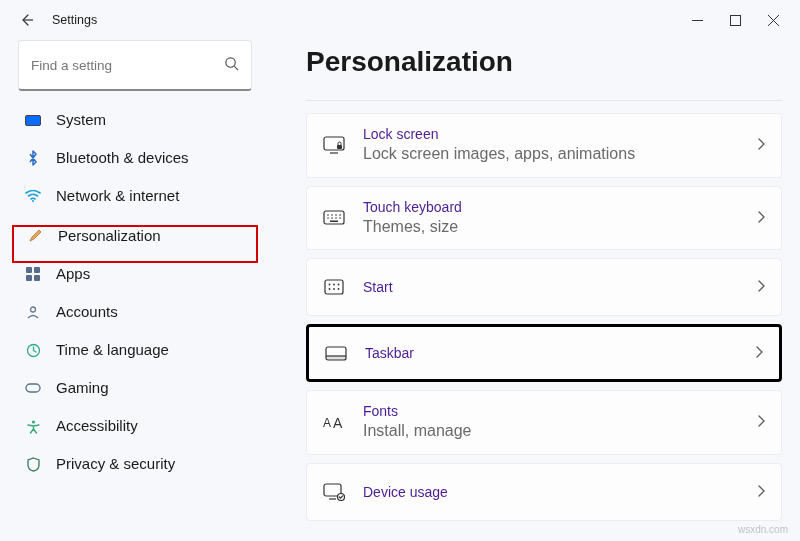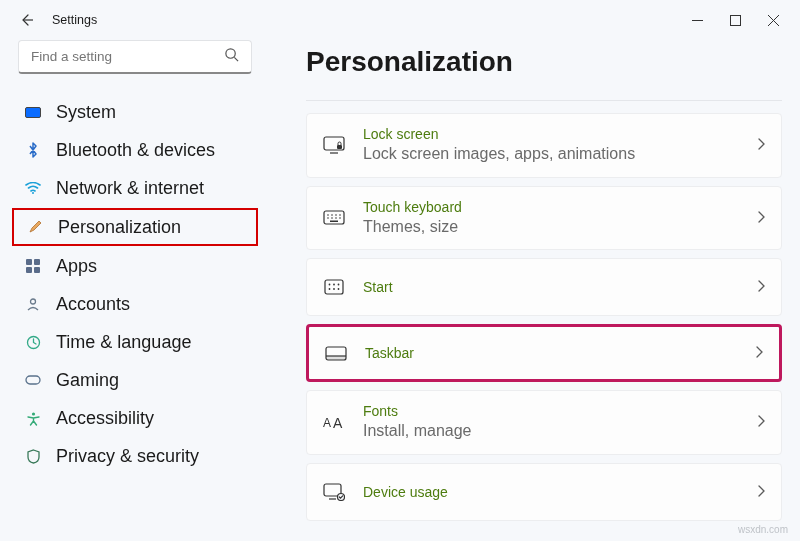--- a/index.html
+++ b/index.html
@@ -7,37 +7,37 @@
     
     .titlebar { height: 40px; display: flex; align-items: center; padding: 0 8px; }
     .titlebar .back { width: 36px; height: 36px; display: flex; align-items: center; justify-content: center; cursor: pointer; }
     .titlebar .title { font-size: 12.5px; margin-left: 8px; font-weight: 500; }
     .titlebar .spacer { flex: 1; }
     .winbtn { width: 38px; height: 30px; display: flex; align-items: center; justify-content: center; cursor: pointer; }
     
     .layout { display: flex; height: calc(100% - 40px); }
     
     .sidebar { width: 270px; padding: 0 12px; display: flex; flex-direction: column; gap: 2px; }
-    .searchbox { background: #fff; border: 1px solid #e1e3e6; border-radius: 4px; height: 34px; display: flex; align-items: center; padding: 0 12px; margin: 0 6px 18px 6px; border-bottom: 2px solid #888; }
+    .searchbox { background: #fff; border: 1px solid #e1e3e6; border-radius: 4px; height: 51px; display: flex; align-items: center; padding: 0 12px; margin: 0 6px 18px 6px; border-bottom: 2px solid #888; }
     .searchbox input { flex: 1; border: none; outline: none; background: transparent; font-size: 13.5px; color: #555; }
     .searchbox .sicon { color: #555; }
     
-    .nav-item { display: flex; align-items: center; height: 36px; padding: 0 12px; border-radius: 4px; cursor: pointer; gap: 14px; font-size: 18px; }
+    .nav-item { display: flex; height: 36px; padding: 0 12px; border-radius: 4px; cursor: pointer; gap: 14px; font-size: 15px; }
     .nav-item.boxed { border: 2.5px solid #d40000; border-radius: 0; height: 38px; }
     .nav-icon { width: 18px; height: 18px; display: flex; align-items: center; justify-content: center; }
     
     .main { flex: 1; padding: 6px 18px 0 36px; overflow-y: auto; }
     .main h1 { font-size: 28px; font-weight: 600; margin-bottom: 22px; }
     .divider { height: 1px; background: #e4e6ea; margin-bottom: 12px; }
     
     .card { background: #fdfdfd; border: 1px solid #ecedef; border-radius: 4px; display: flex; align-items: center; padding: 12px 16px; margin-bottom: 8px; cursor: pointer; gap: 18px; min-height: 58px; }
-    .card.boxed { border: 3px solid #be185d; }
+    .card.boxed { border: 3px solid #000000; }
     .card .cicon { width: 22px; height: 22px; display: flex; align-items: center; justify-content: center; color: #333; }
     .card .ctext { flex: 1; display: flex; flex-direction: column; gap: 1px; }
-    .card .ct { font-size: 14px; font-weight: 400; color: #4d7c0f; }
+    .card .ct { font-size: 14px; font-weight: 400; color: #4c1d95; }
     .card .cd { font-size: 16px; color: #6a6a6a; line-height: 1.35; }
     .card .chev { color: #5a5a5a; }
     
     .watermark { position: absolute; right: 12px; bottom: 6px; font-size: 10px; color: #bfc3c8; }
     
     
     .i-system { width:16px; height:11px; background:#0a6cff; border-radius:2px; border:1px solid #444; }
     .i-apps { width:14px;height:14px; display:grid; grid-template-columns:1fr 1fr; gap:2px; }
     .i-apps span { background:#5a6c8a; border-radius:1px; }
   </style>

